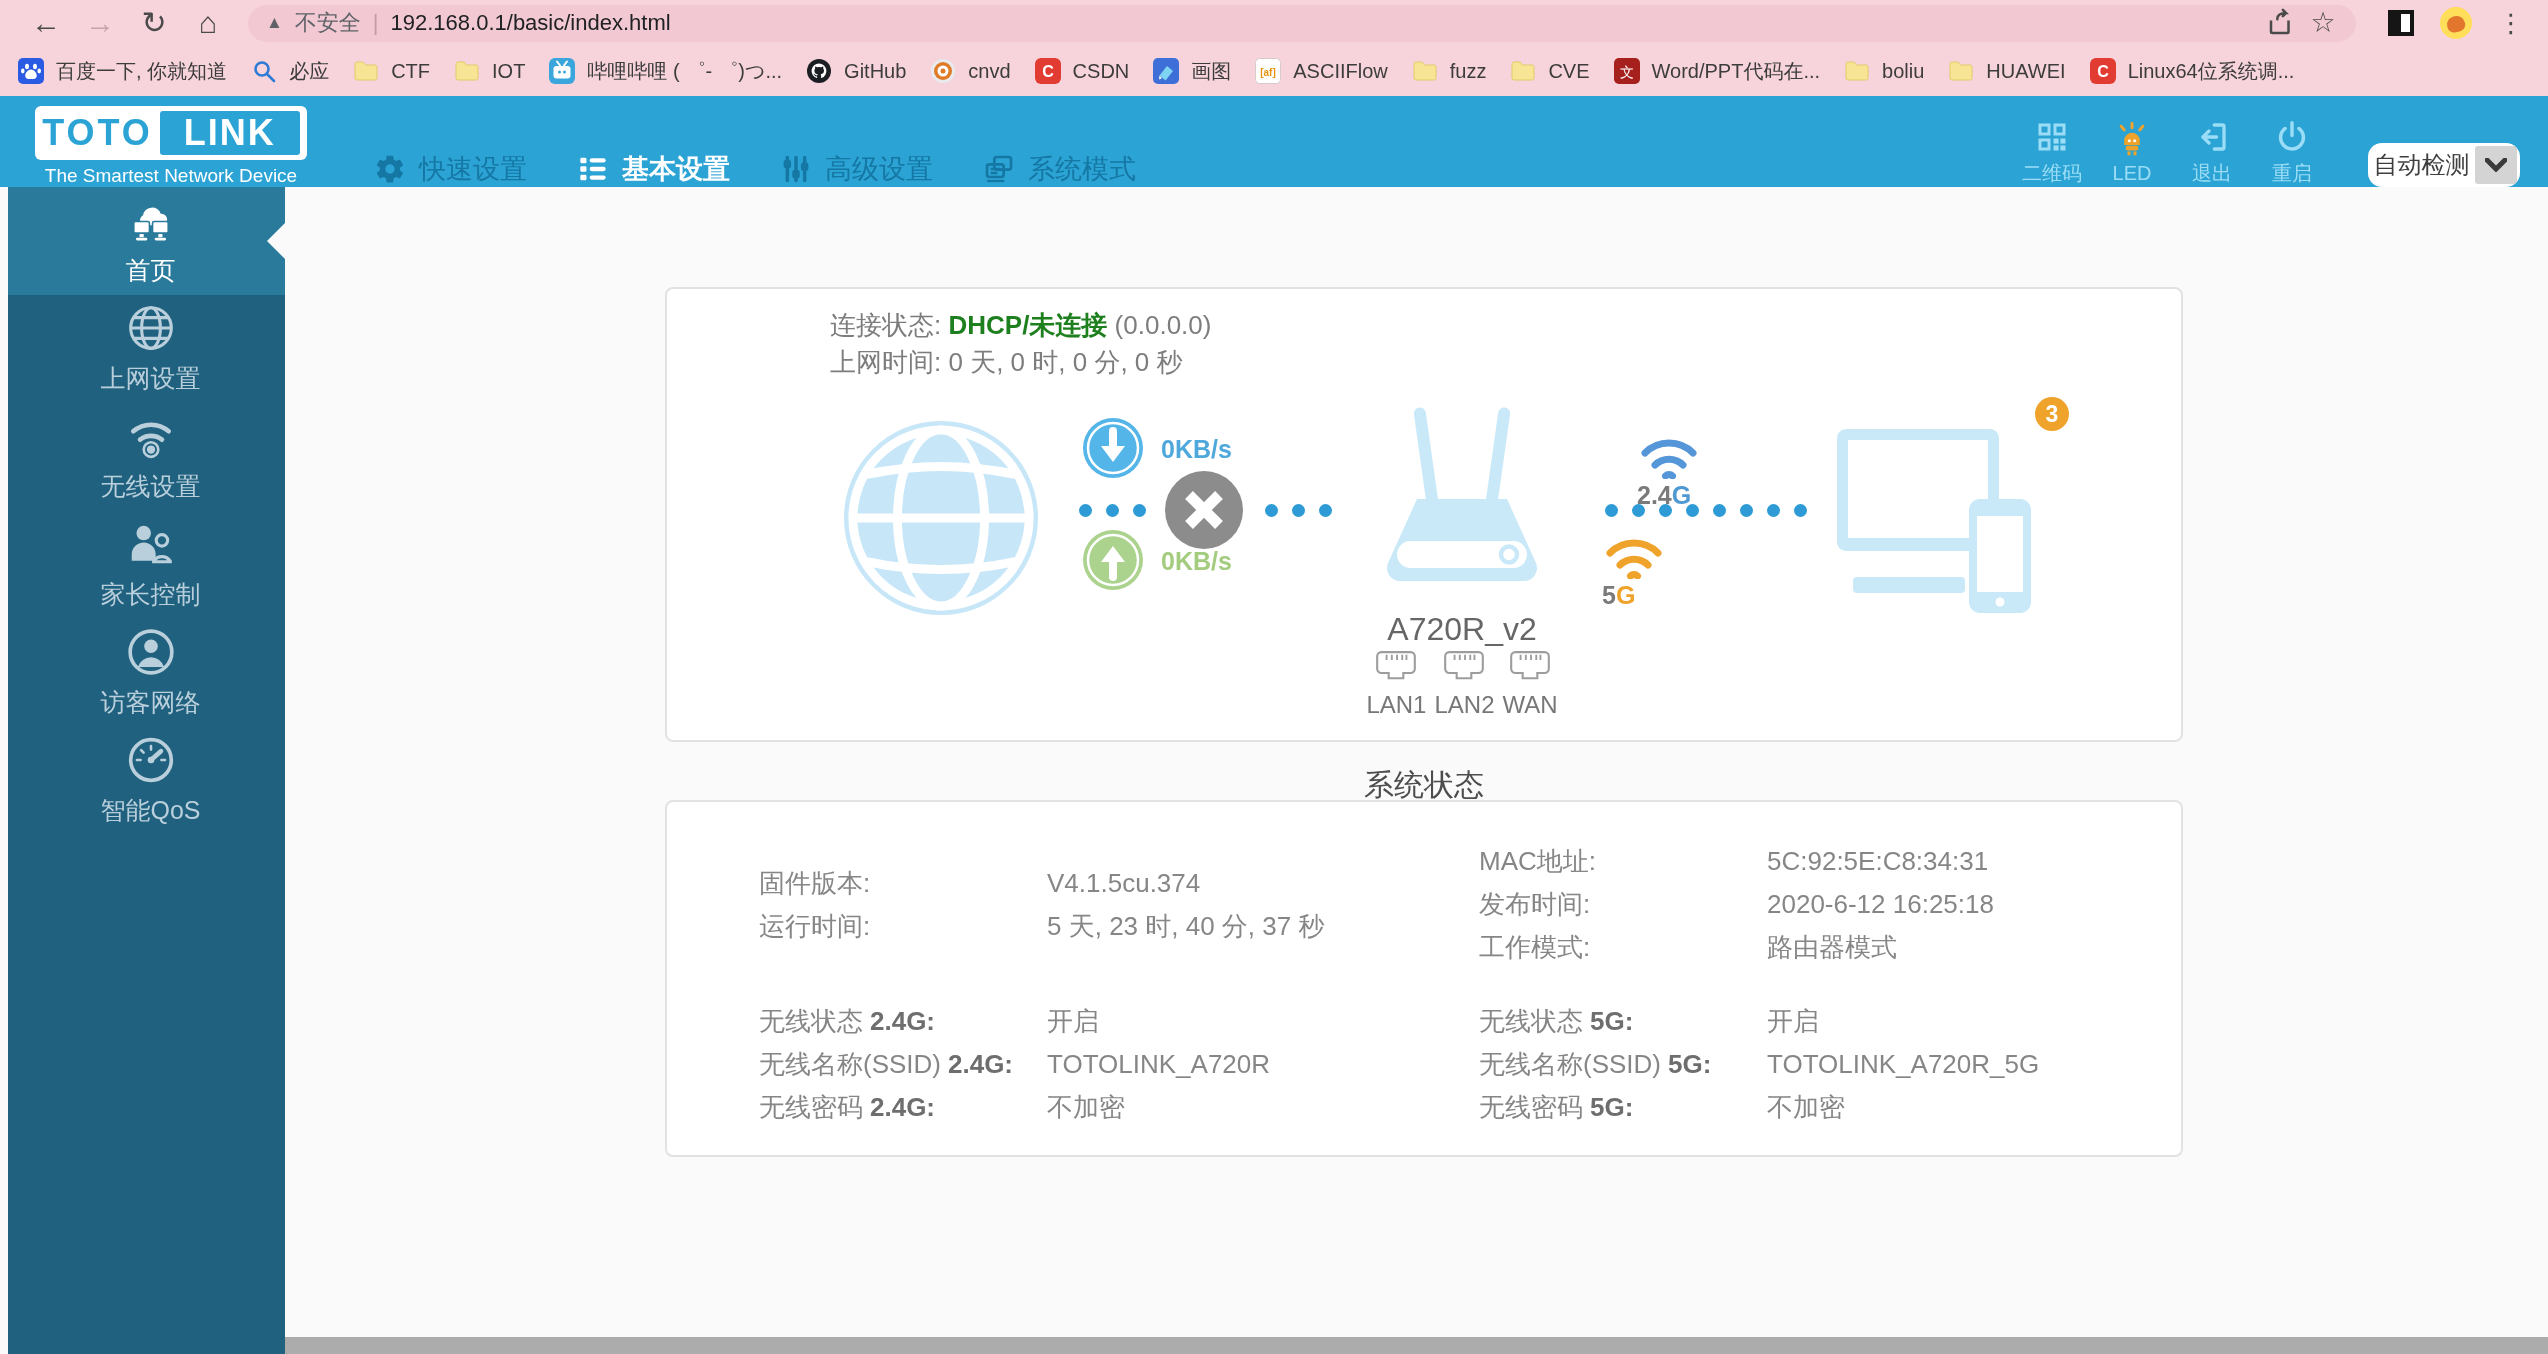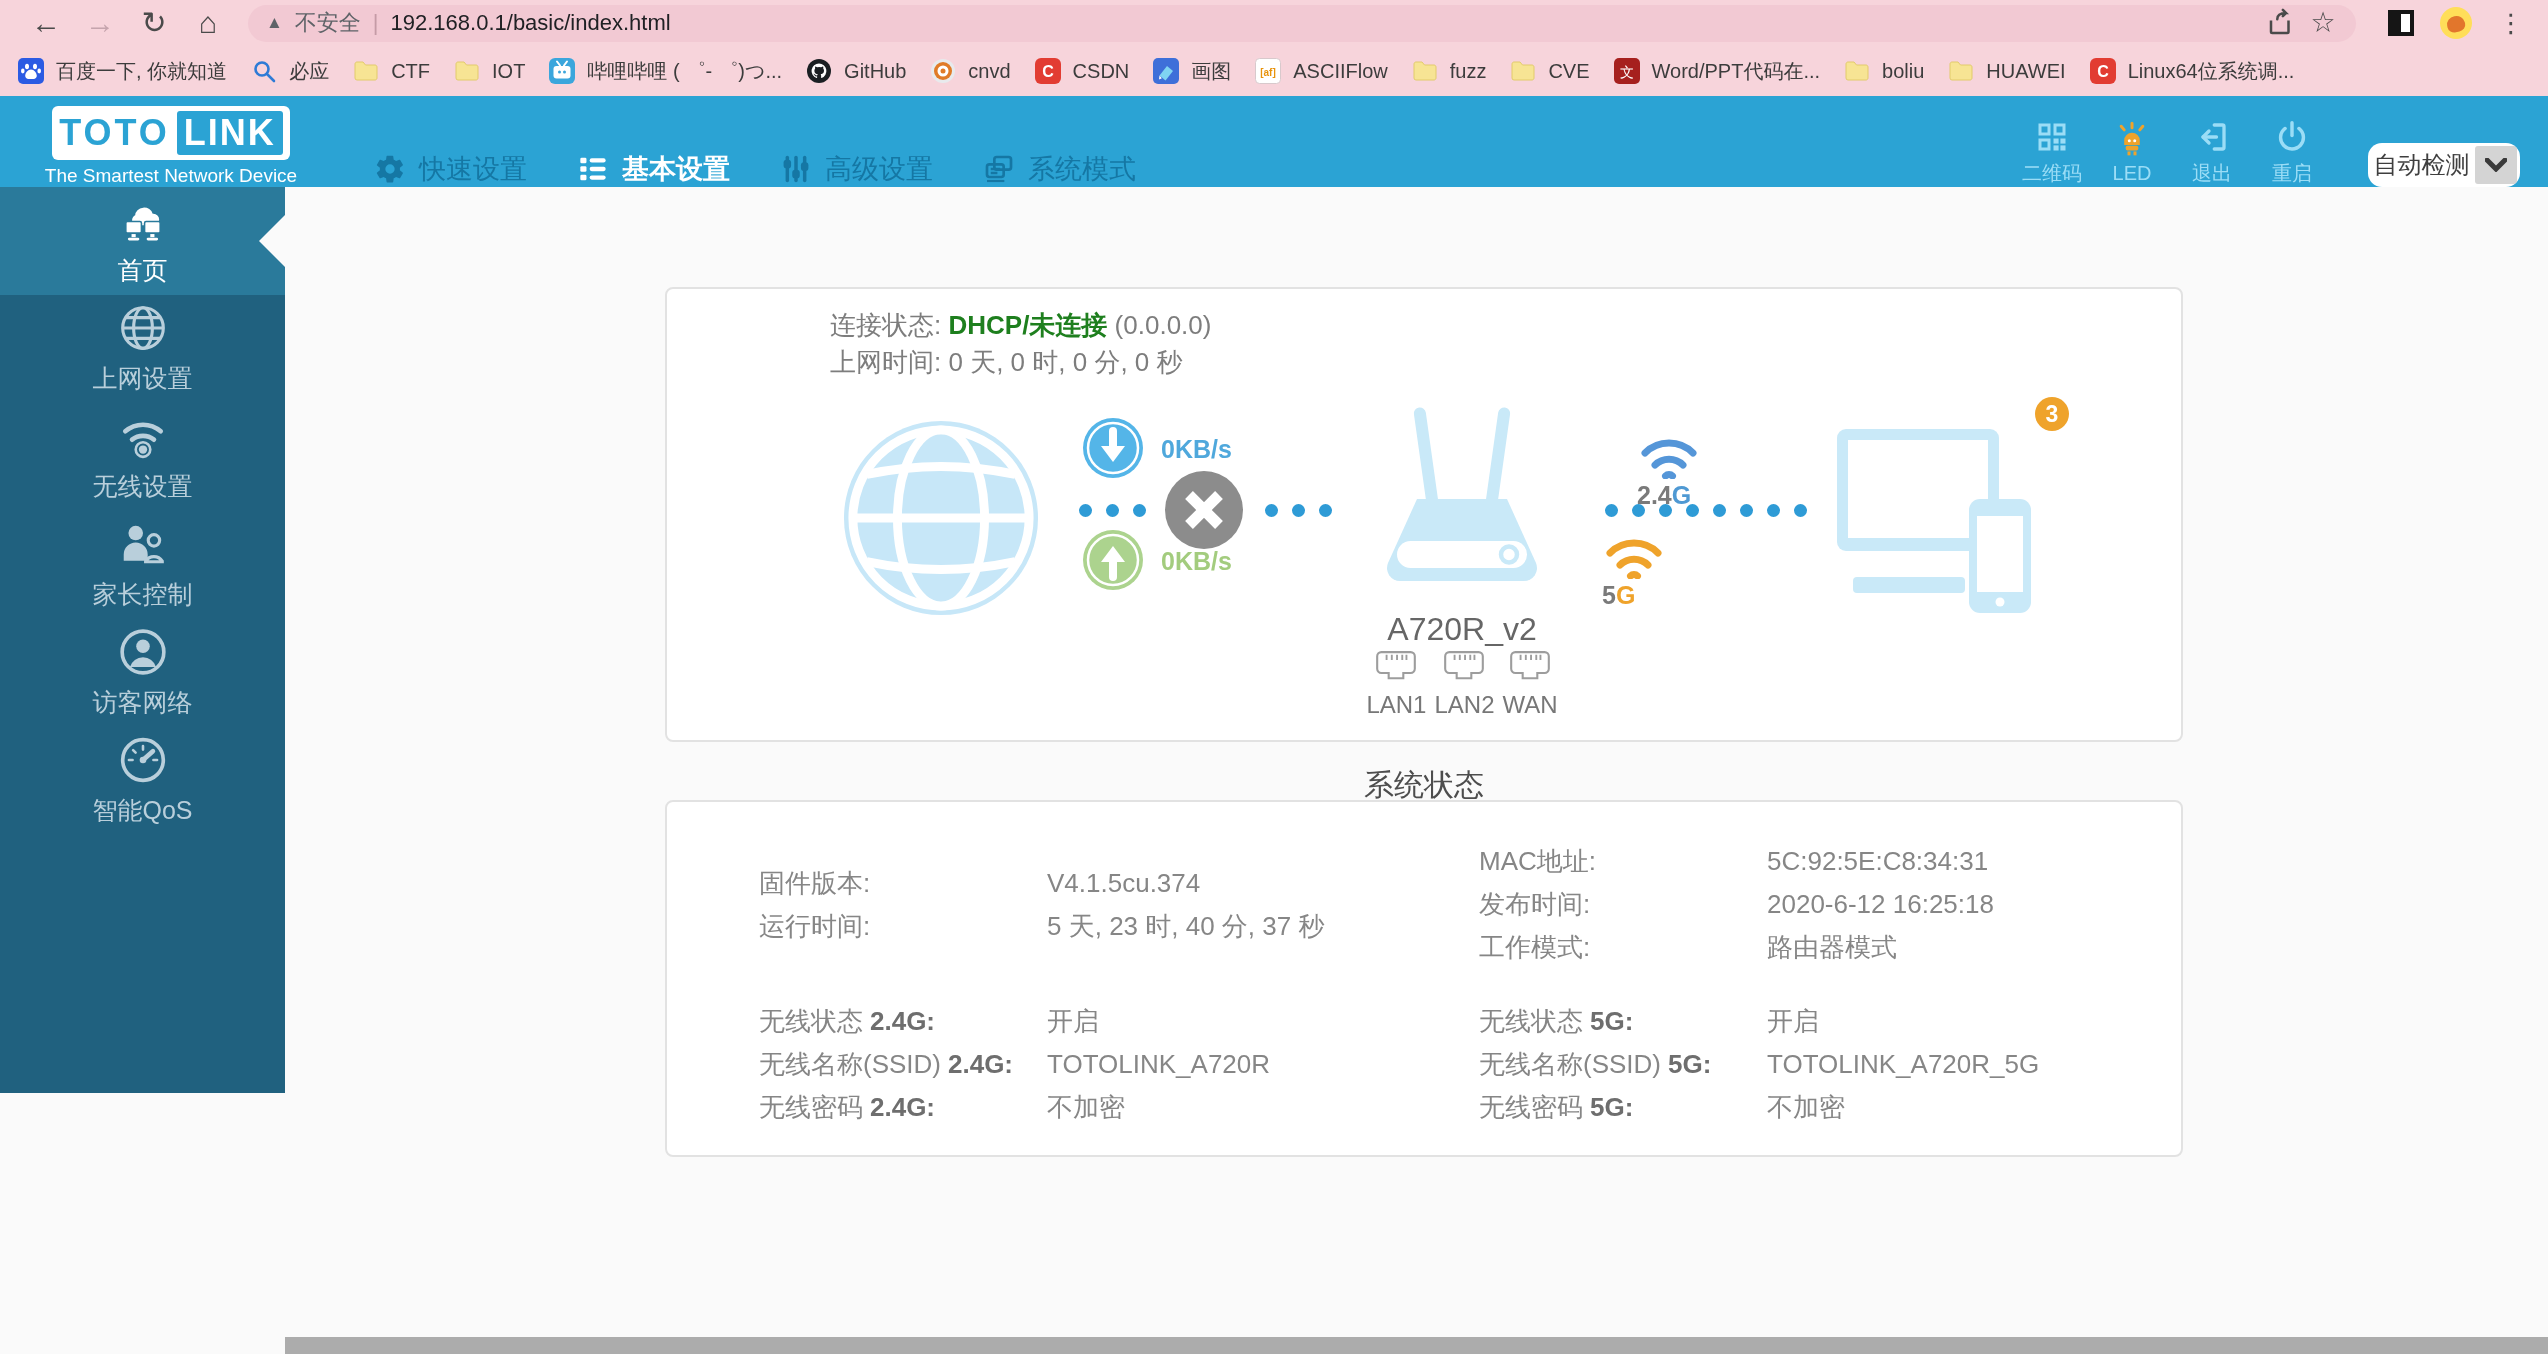--- a/index.html
+++ b/index.html
@@ -26,35 +26,35 @@
 
   .bookmarks{position:absolute;top:46px;left:0;width:2548px;height:50px;background:#F7D4DB;display:flex;align-items:center;padding:0 18px;gap:24px;overflow:hidden}
   .bm{display:flex;align-items:center;gap:12px;white-space:nowrap;font-size:20px;color:#3C3C3C}
   .bm-ico{width:26px;height:26px;flex:0 0 26px}
 
   
   .app-header{position:absolute;top:96px;left:0;width:2548px;height:91px;background:var(--accent,#2BA3D4);display:flex;align-items:flex-end}
   .logo{margin-left:16px;width:310px;display:flex;flex-direction:column;align-items:center;gap:5px}
   .logo-box{background:#fff;border-radius:6px;padding:5px 7px;display:flex;align-items:center;gap:7px}
   .logo-toto{color:var(--accent,#2BA3D4);font-weight:bold;font-size:36px;letter-spacing:3px}
-  .logo-link{background:var(--accent,#2BA3D4);color:#fff;font-weight:bold;font-size:36px;letter-spacing:2px;padding:1px 7px;border-radius:3px}
+  .logo-link{background:var(--accent,#2BA3D4);color:#fff;font-weight:bold;font-size:36px;letter-spacing:2px;padding:1px 24px;border-radius:3px}
   .tagline{color:#fff;font-size:19px}
   .main-nav{display:flex;margin-left:48px;gap:50px;align-items:center}
   .nav-item{display:flex;align-items:center;gap:13px;font-size:27px;color:#1577A4;cursor:pointer}
   .nav-item.active{color:#fff;font-weight:bold}
   .nav-item .nav-ico{width:32px;height:32px}
   .header-actions{margin-left:auto;display:flex;gap:20px;align-items:center}
   .action{display:flex;flex-direction:column;align-items:center;gap:5px;color:#9BDDF6;font-size:20px;width:60px;cursor:pointer}
   .action .act-ico{width:36px;height:36px}
   .detect-select{margin:0 28px 0 46px;width:152px;height:44px;background:#fff;border-radius:14px;display:flex;align-items:center;overflow:hidden;cursor:pointer}
   .detect-select .sel-txt{flex:1;text-align:center;font-size:24px;color:#3F3F3F}
   .detect-select .sel-arrow{width:42px;height:38px;margin-right:3px;border-radius:3px;background:#D4D4D4;display:flex;align-items:center;justify-content:center}
 
   
-  .sidebar{position:absolute;top:187px;left:0;width:285px;height:906px;background:var(--sidebar,#20617F)}
+  .sidebar{position:absolute;top:187px;left:8px;width:285px;height:1167px;background:var(--sidebar,#20617F)}
   .side-item{position:relative;height:108px;display:flex;flex-direction:column;align-items:center;justify-content:center;gap:9px;color:#B9CFDB;font-size:25px;cursor:pointer}
   .side-item .side-ico{width:50px;height:50px}
   .side-item.active{background:#2A7A9B;color:#fff}
   .side-item.active::after{content:"";position:absolute;right:0;top:50%;margin-top:-26px;width:0;height:0;border-top:26px solid transparent;border-bottom:26px solid transparent;border-right:26px solid #FAFAFA}
 
   
   .content{position:absolute;left:285px;top:187px;width:2263px;height:1150px;background:#FAFAFA}
   .panel{position:absolute;background:#fff;border:2px solid #E2E2E2;border-radius:8px}
   .panel1{left:380px;top:100px;width:1518px;height:455px}
   .sys-title{position:absolute;left:380px;top:578px;width:1518px;text-align:center;font-size:30px;color:#4D4D4D}

